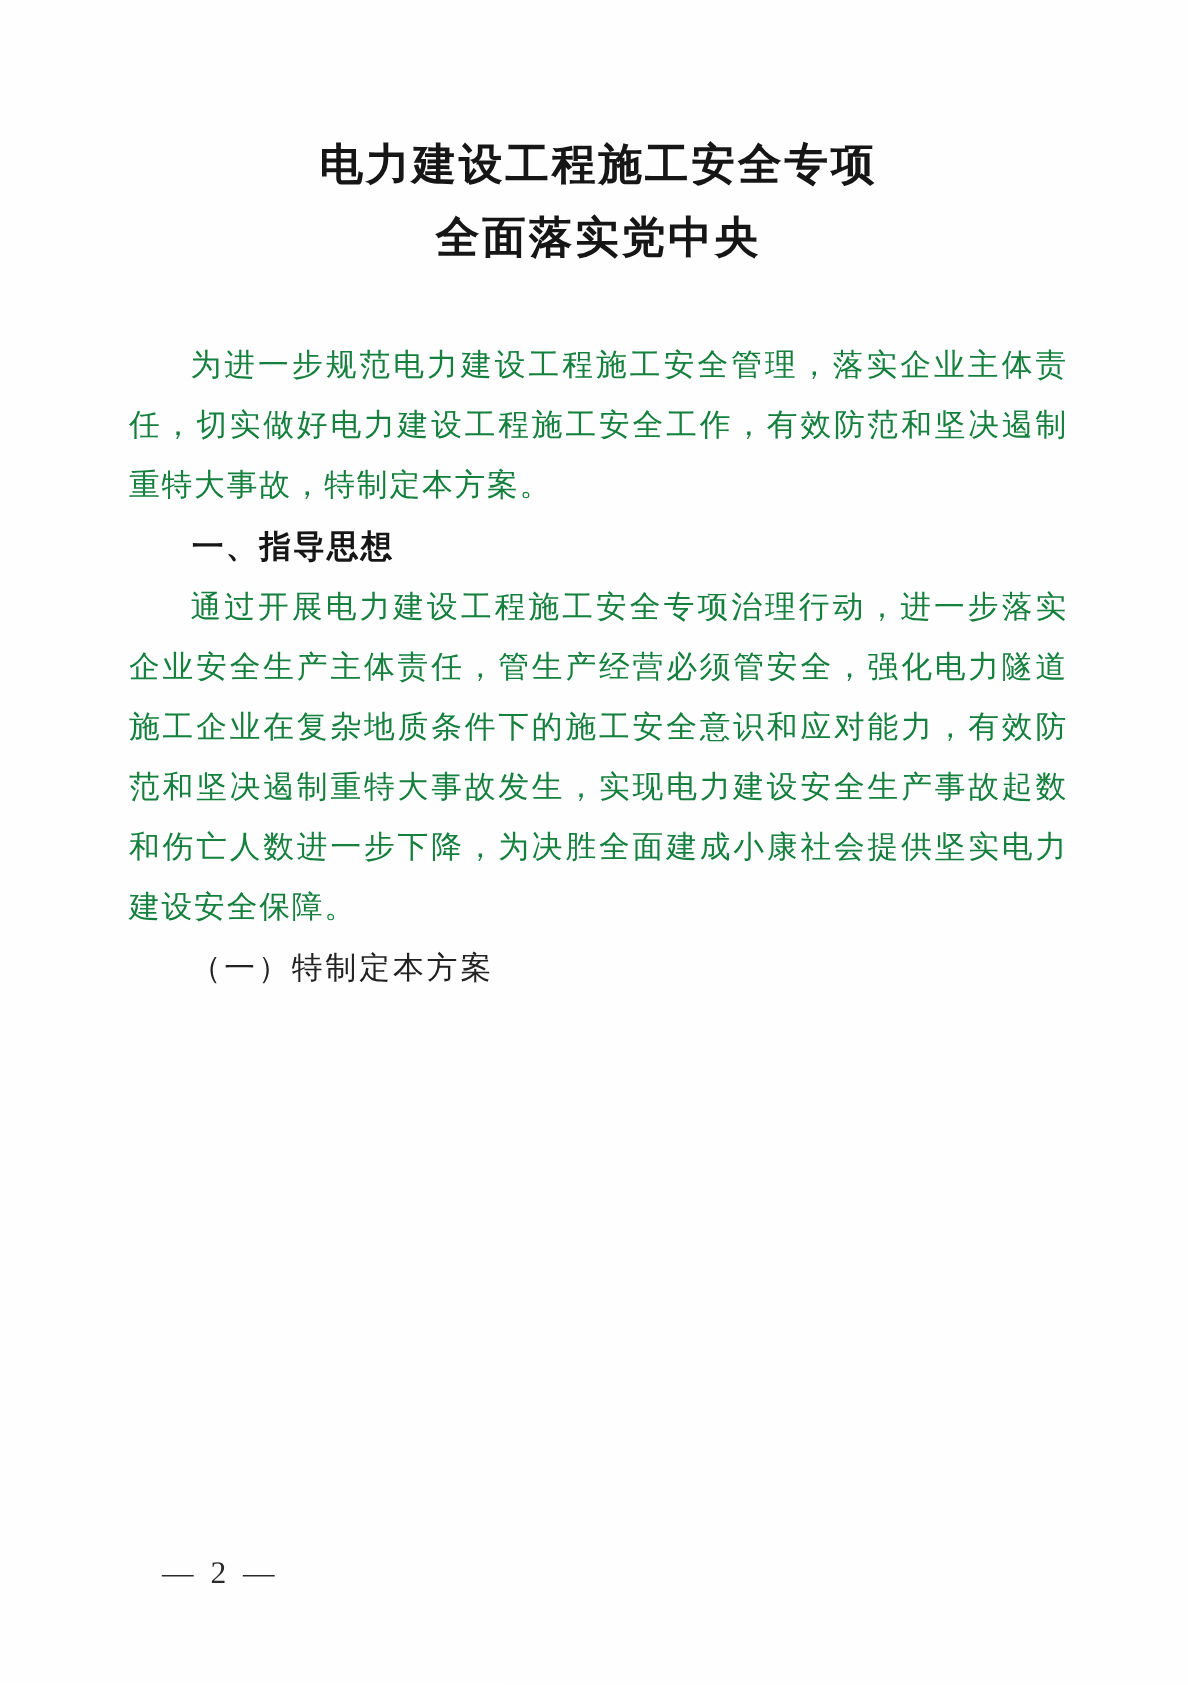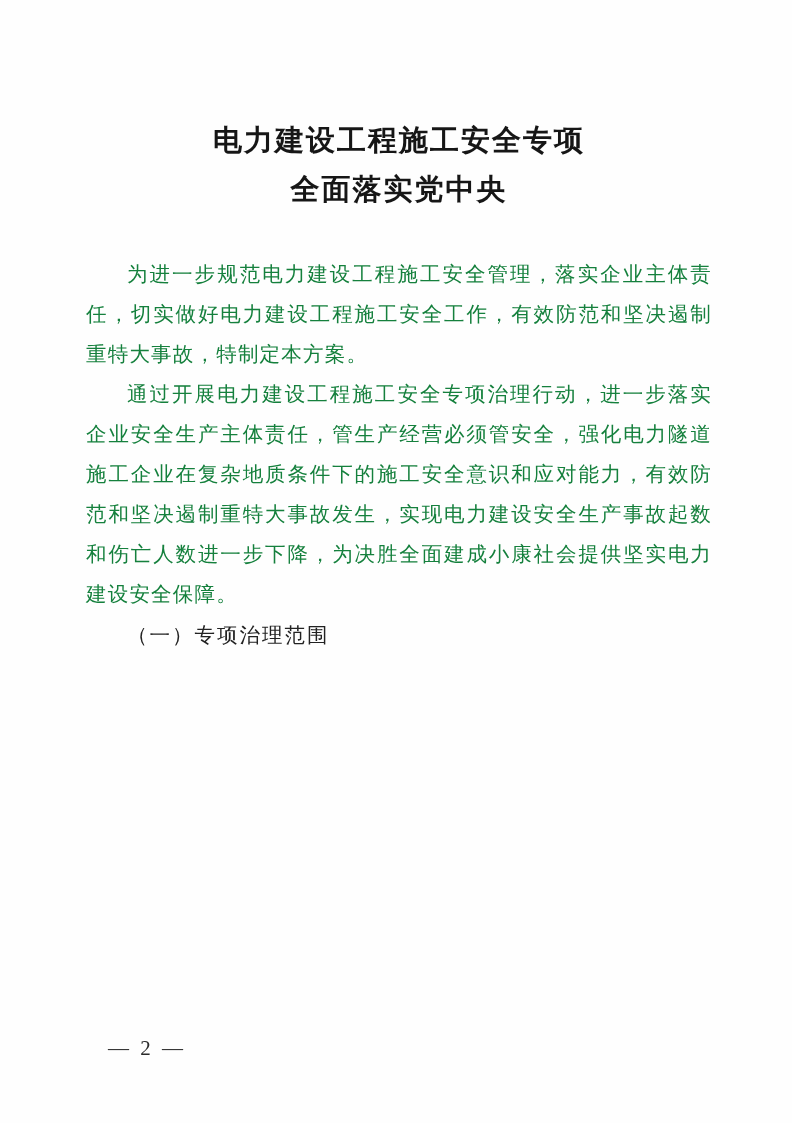--- a/index.html
+++ b/index.html
@@ -10,21 +10,21 @@
   }
   .page {
     position: relative;
     width: 792px;
     height: 1123px;
     margin: 0 auto;
     background: #fefefe;
     overflow: hidden;
     font-family: "Liberation Serif", "DejaVu Serif", serif;
     color: #1c1c1c;
-    padding: 116px 80px 0 86px;
+    padding: 86px 80px 0 86px;
   }
   .doc-title {
     margin: 0 0 40px 0;
     text-align: center;
     font-family: "Liberation Sans", "DejaVu Sans", sans-serif;
     font-weight: 700;
     font-size: 29px;
     line-height: 49px;
     letter-spacing: 2px;
     color: #161616;
@@ -70,23 +70,24 @@
 
 <div class="page">
 
   <h1 class="doc-title">
     <span>电力建设工程施工安全专项</span><br>
     <span>全面落实党中央</span>
   </h1>
 
   <p class="para">为进一步规范电力建设工程施工安全管理，落实企业主体责任，切实做好电力建设工程施工安全工作，有效防范和坚决遏制重特大事故，特制定本方案。</p>
 
+  <h2 class="section-heading">一、指导思想</h2>
 
 
 
   <p class="para">通过开展电力建设工程施工安全专项治理行动，进一步落实企业安全生产主体责任，管生产经营必须管安全，强化电力隧道施工企业在复杂地质条件下的施工安全意识和应对能力，有效防范和坚决遏制重特大事故发生，实现电力建设安全生产事故起数和伤亡人数进一步下降，为决胜全面建成小康社会提供坚实电力建设安全保障。</p>
 
 
-  <p class="sub-heading">（一）专项治理范围</p>
+  <p class="sub-heading">（一）特制定本方案</p>
 
   <div class="page-number">— 2 —</div>
 
 </div>
 
 </body></html>

